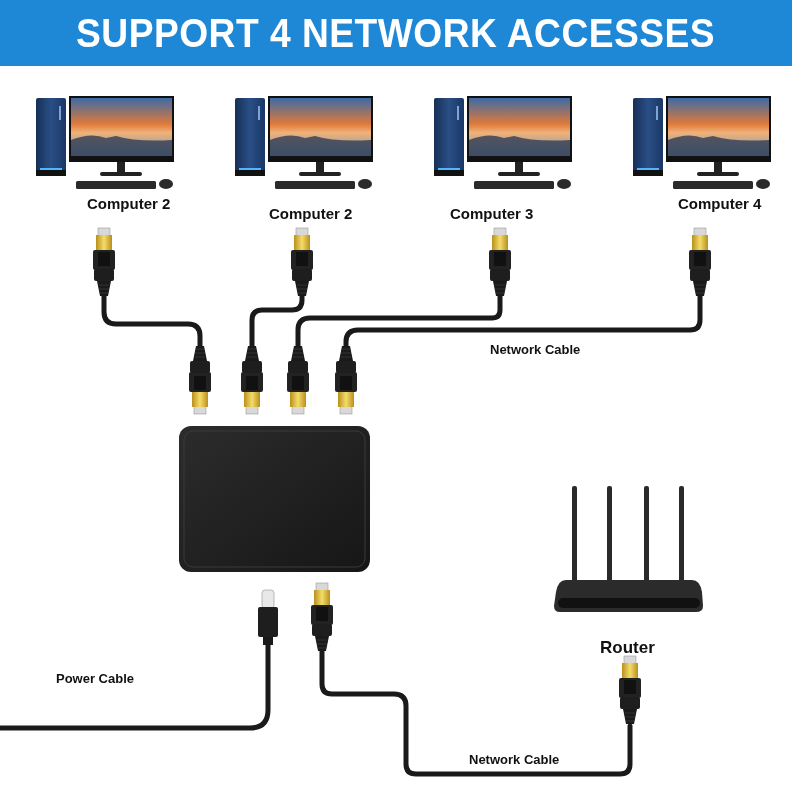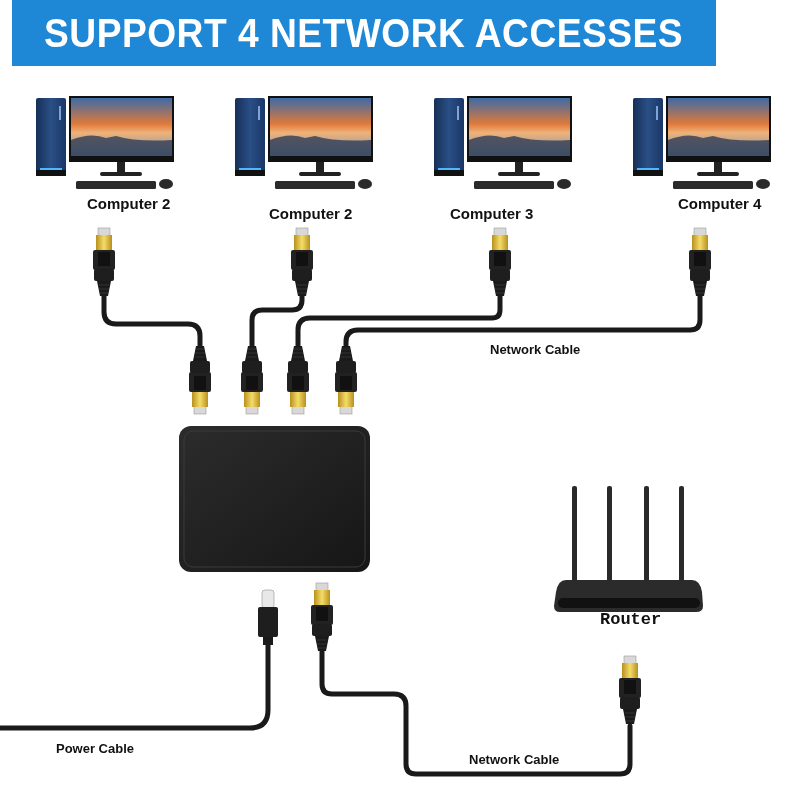--- a/index.html
+++ b/index.html
@@ -1,17 +1,17 @@
 <!DOCTYPE html>
 <html><head>
 <meta charset="utf-8">
 <style>
   html, body { margin: 0; padding: 0; background: #ffffff; }
   body { width: 800px; height: 800px; position: relative; overflow: hidden; font-family: "Liberation Sans", sans-serif; }
-  .banner { position: absolute; left: 0; top: 0; width: 704px; height: 66px; background: #1e88d6; display: flex; align-items: center; justify-content: center; margin-left: 12px; }
+  .banner { position: absolute; left: 0; top: 0; width: 792px; height: 66px; background: #1e88d6; display: flex; align-items: center; justify-content: center; }
   .banner-title { color: #ffffff; font-weight: bold; font-size: 40px; letter-spacing: 0.5px; transform: scaleX(0.93); white-space: nowrap; }
   .canvas { position: absolute; left: 0; top: 0; width: 800px; height: 800px; }
   .lbl { position: absolute; font-family: "Liberation Sans", sans-serif; color: #111; white-space: nowrap; }
   .lbl-bold { font-weight: bold; font-size: 15px; }
   .lbl-small { font-size: 13px; font-weight: bold; }
   .lbl-router { font-weight: bold; font-size: 17px; }
 </style>
 </head>
 <body>
 
@@ -130,15 +130,15 @@
     <path d="M566 580 L692 580 Q700 580 702 592 L703 606 Q703 612 696 612 L560 612 Q554 612 554 606 L556 592 Q558 580 566 580 Z" fill="#2b2b2b"></path>
     <rect x="558" y="598" width="142" height="10" rx="5" fill="#111"></rect>
   </g>
 </svg>
 
 <div class="lbl lbl-bold" style="left:87px; top:195px;">Computer 2</div>
 <div class="lbl lbl-bold" style="left:269px; top:205px;">Computer 2</div>
 <div class="lbl lbl-bold" style="left:450px; top:205px;">Computer 3</div>
 <div class="lbl lbl-bold" style="left:632px; top:195px;margin-left:46px;">Computer 4</div>
 <div class="lbl lbl-small" style="left:490px; top:342px;">Network Cable</div>
-<div class="lbl lbl-router" style="left:600px; top:610px;font-family:Liberation Mono, monospace;">Router</div>
-<div class="lbl lbl-small" style="left:56px; top:741px;text-align:right;">Power Cable</div>
+<div class="lbl lbl-router" style="left:600px; top:638px;">Router</div>
+<div class="lbl lbl-small" style="left:56px; top:671px;text-align:right;">Power Cable</div>
 <div class="lbl lbl-small" style="left:469px; top:752px;">Network Cable</div>
 
 </body></html>

